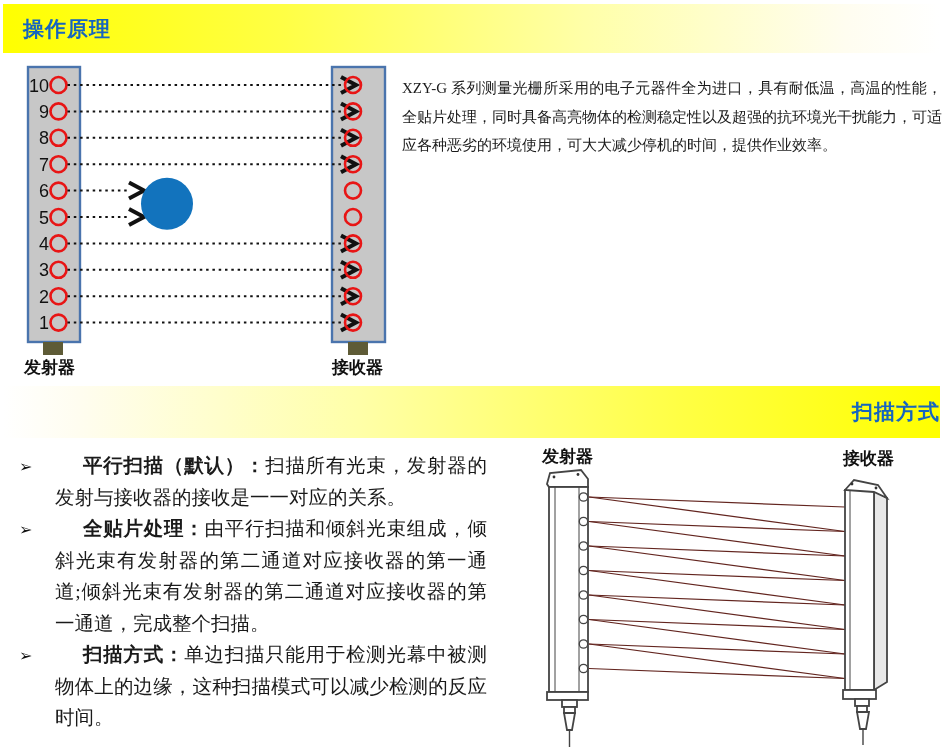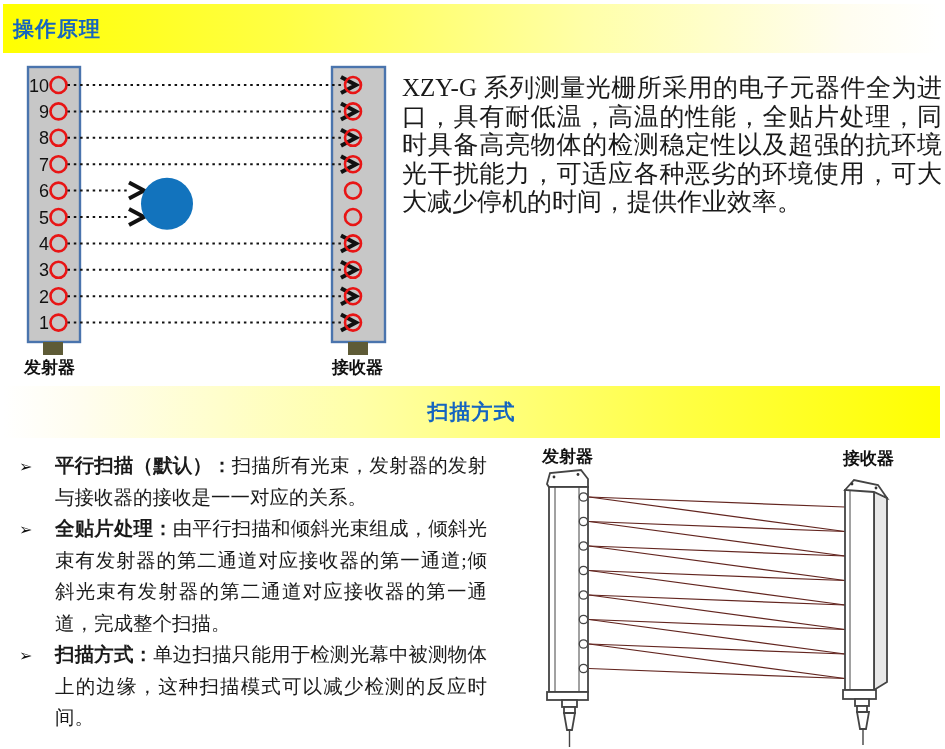--- a/index.html
+++ b/index.html
@@ -2,42 +2,42 @@
 <html style="--banner_yellow: #ffff00; --title_blue: #1565c0; --bar_gray: #c7c7c7; --bar_border_blue: #4a74ad; --channel_red: #e81515; --object_blue: #1273bd; --foot_olive: #5e5b36; --beam_line: #63251f;"><head>
 <meta charset="utf-8">
 <style>
   html,body{margin:0;padding:0;background:#fff;}
   .page{position:relative;width:945px;height:749px;background:#ffffff;overflow:hidden;
         font-family:"Liberation Serif",serif;color:#1a1a1a;}
 
   
   .banner{position:absolute;left:3px;right:5px;height:49px;display:flex;align-items:center;}
   .banner-1{top:4px;background:linear-gradient(90deg,var(--banner_yellow,#ffff00) 0%,#ffff45 30%,#ffffa8 62%,#fffdf0 90%,#ffffff 100%);}
-  .banner-2{top:386px;height:52px;justify-content:center;
+  .banner-2{top:386px;height:52px;justify-content:flex-end;
             background:linear-gradient(90deg,#ffffff 0%,#fffdf0 8%,#ffffa8 38%,#ffff45 72%,var(--banner_yellow,#ffff00) 100%);}
   .banner-title{color:var(--title_blue,#1565c0);font-family:"Liberation Sans",sans-serif;
                 font-weight:bold;font-size:21px;letter-spacing:1px;}
-  .banner-1 .banner-title{padding-left:10px;}
+  .banner-1 .banner-title{padding-left:20px;}
 
   
   .principle-svg{position:absolute;left:10px;top:60px;}
   .d1-label{position:absolute;font-family:"Liberation Sans",sans-serif;font-weight:bold;
             font-size:17px;color:#111;}
   .d1-label-tx{left:24px;top:356px;}
   .d1-label-rx{left:332px;top:356px;}
-  .principle-text{position:absolute;left:402px;top:74px;width:540px;font-size:25px;
+  .principle-text{position:absolute;left:402px;top:74px;width:540px;font-size:15px;
                   line-height:28.6px;text-align:justify;text-justify:inter-ideograph;}
 
   
   .scan-list{position:absolute;left:8px;top:450px;width:478px;list-style:none;margin:0;padding:0;}
   .scan-item{position:relative;padding-left:47px;width:432px;font-size:19.5px;line-height:31.5px;
              text-align:justify;text-justify:inter-ideograph;line-break:strict;}
   .scan-marker{position:absolute;left:11px;top:1px;font-size:16px;color:#111;
                font-family:"DejaVu Sans",sans-serif;}
-  .scan-term{font-weight:bold;font-family:"Liberation Sans",sans-serif;}
+  .scan-term{font-weight:bold;font-family:"Liberation Sans",sans-serif;margin-left:28px;}
   .d2-label{position:absolute;font-family:"Liberation Serif",serif;font-weight:bold;
             font-size:17px;color:#111;}
   .d2-label-tx{left:542px;top:445px;}
   .d2-label-rx{left:843px;top:447px;}
   .scan-svg{position:absolute;left:535px;top:468px;}
 </style>
 </head>
 <body>
 
 <div class="page">

